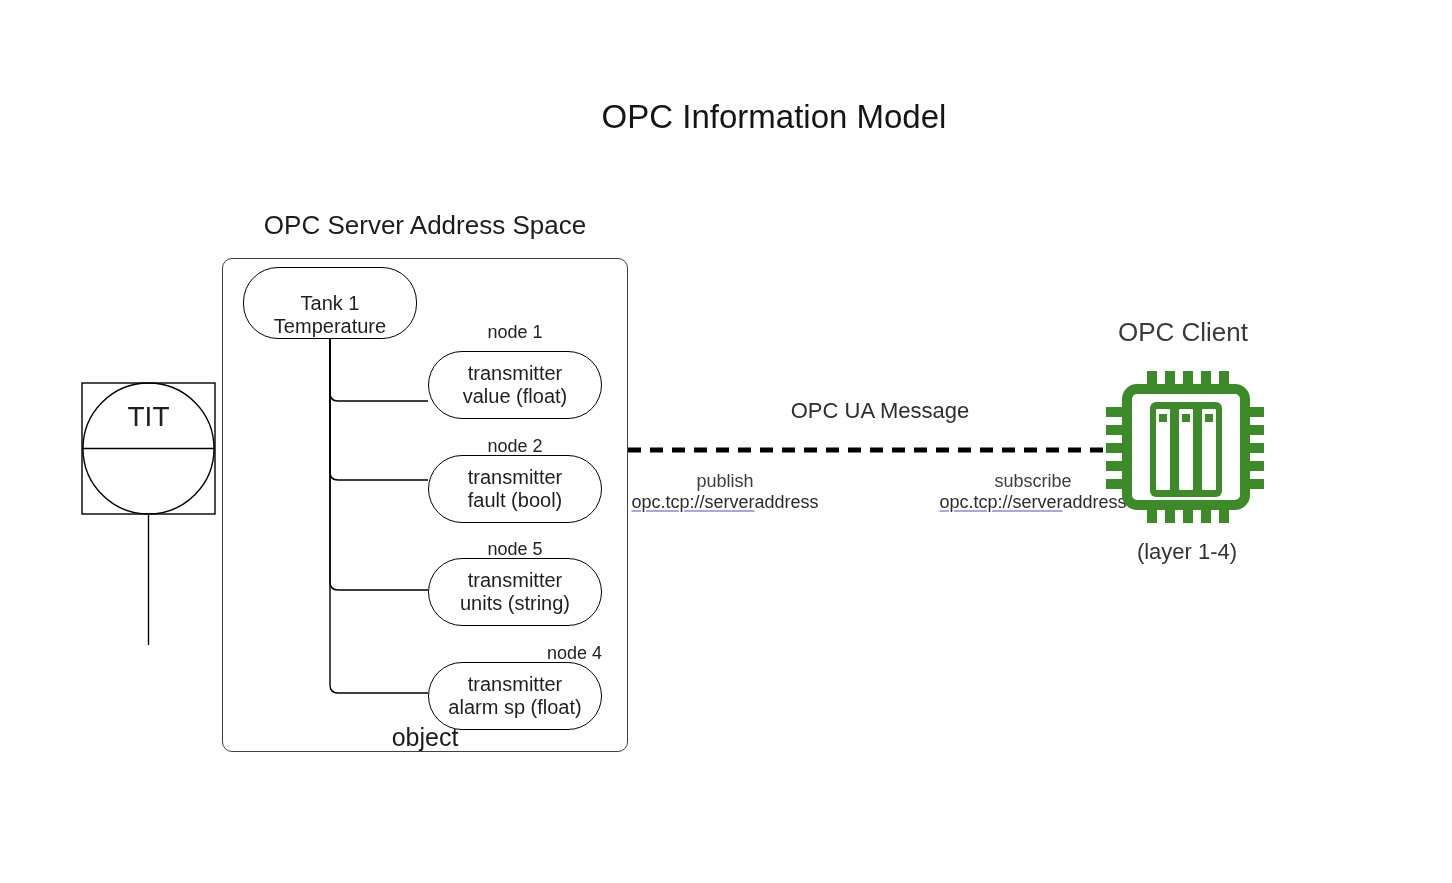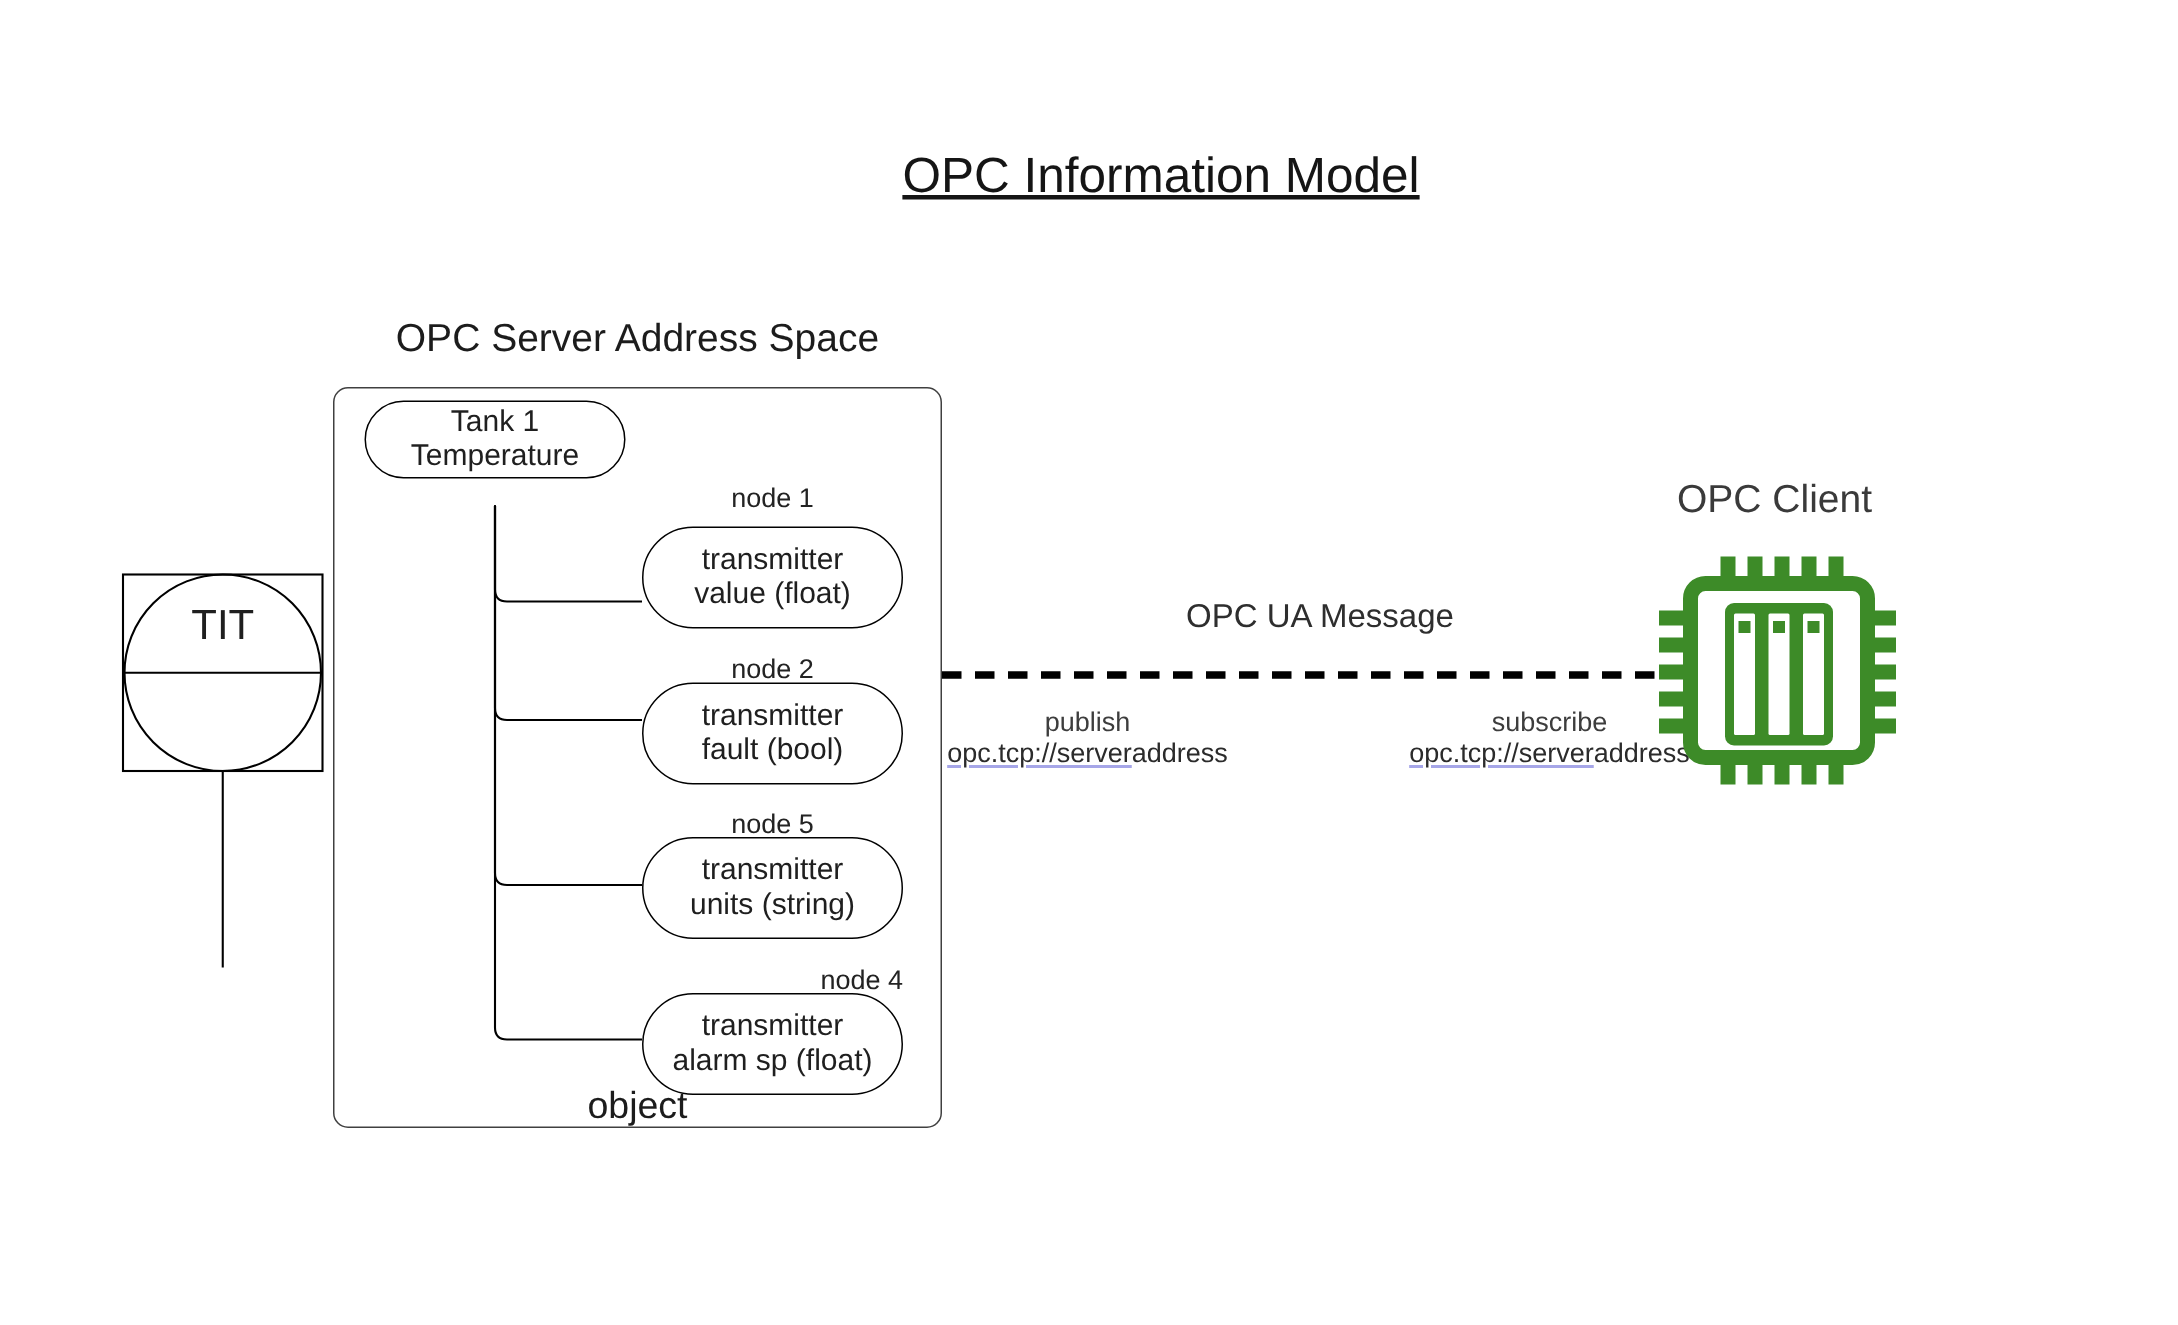--- a/index.html
+++ b/index.html
@@ -6,35 +6,35 @@
   body{
     width:1452px;height:883px;position:relative;overflow:hidden;
     font-family:"Liberation Sans","DejaVu Sans",sans-serif;
     color:#1c1c1c;
   }
   .abs{position:absolute;}
   .ctr{text-align:center;}
 
   .diagram-title{
     left:474px;top:98px;width:600px;
-    font-size:33px;color:#151515;text-decoration:underline;
+    font-size:33px;color:#151515;
   }
 
   
   .server-label{left:222px;top:210px;width:406px;font-size:26px;color:#1c1c1c;}
   .server-box{
     left:222px;top:258px;width:404px;height:492px;
     border:1.4px solid #404040;border-radius:10px;background:#fff;
   }
   .oval{
     border:1.6px solid #000;background:#fff;
     display:flex;flex-direction:column;align-items:center;justify-content:center;
     line-height:23px;font-size:20px;color:#1f1f1f;box-sizing:border-box;
   }
-  .tank-oval{left:243px;top:267px;width:174px;height:52px;border-radius:35px;}
+  .tank-oval{left:243px;top:267px;width:174px;height:72px;border-radius:35px;justify-content:flex-end;}
   .node-oval{left:428px;width:174px;height:68px;border-radius:34px;}
   .node-label{left:428px;width:174px;font-size:18px;color:#232323;}
   .object-caption{left:222px;top:723px;width:406px;font-size:25px;color:#1c1c1c;}
 
   
   .msg-label{left:680px;top:398px;width:400px;font-size:22px;color:#2e2e2e;}
   .pubsub{width:220px;top:471px;font-size:18px;color:#3d3d3d;line-height:21px;}
   .pubsub .addr{color:#2b2b2b;}
   .pubsub .ulink{
     text-decoration:underline;
@@ -159,13 +159,14 @@
   <rect x="50" y="37" width="72" height="95" rx="6"></rect>
   <rect x="56" y="44" width="14" height="81" rx="1" fill="#fff"></rect>
   <rect x="79" y="44" width="14" height="81" rx="1" fill="#fff"></rect>
   <rect x="102" y="44" width="14" height="81" rx="1" fill="#fff"></rect>
   <rect x="59" y="49" width="8" height="8"></rect>
   <rect x="82" y="49" width="8" height="8"></rect>
   <rect x="105" y="49" width="8" height="8"></rect>
 </svg>
 
 <div class="abs ctr client-caption">
+  <div>(layer 1-4)</div>
 </div>
 
 </body></html>

